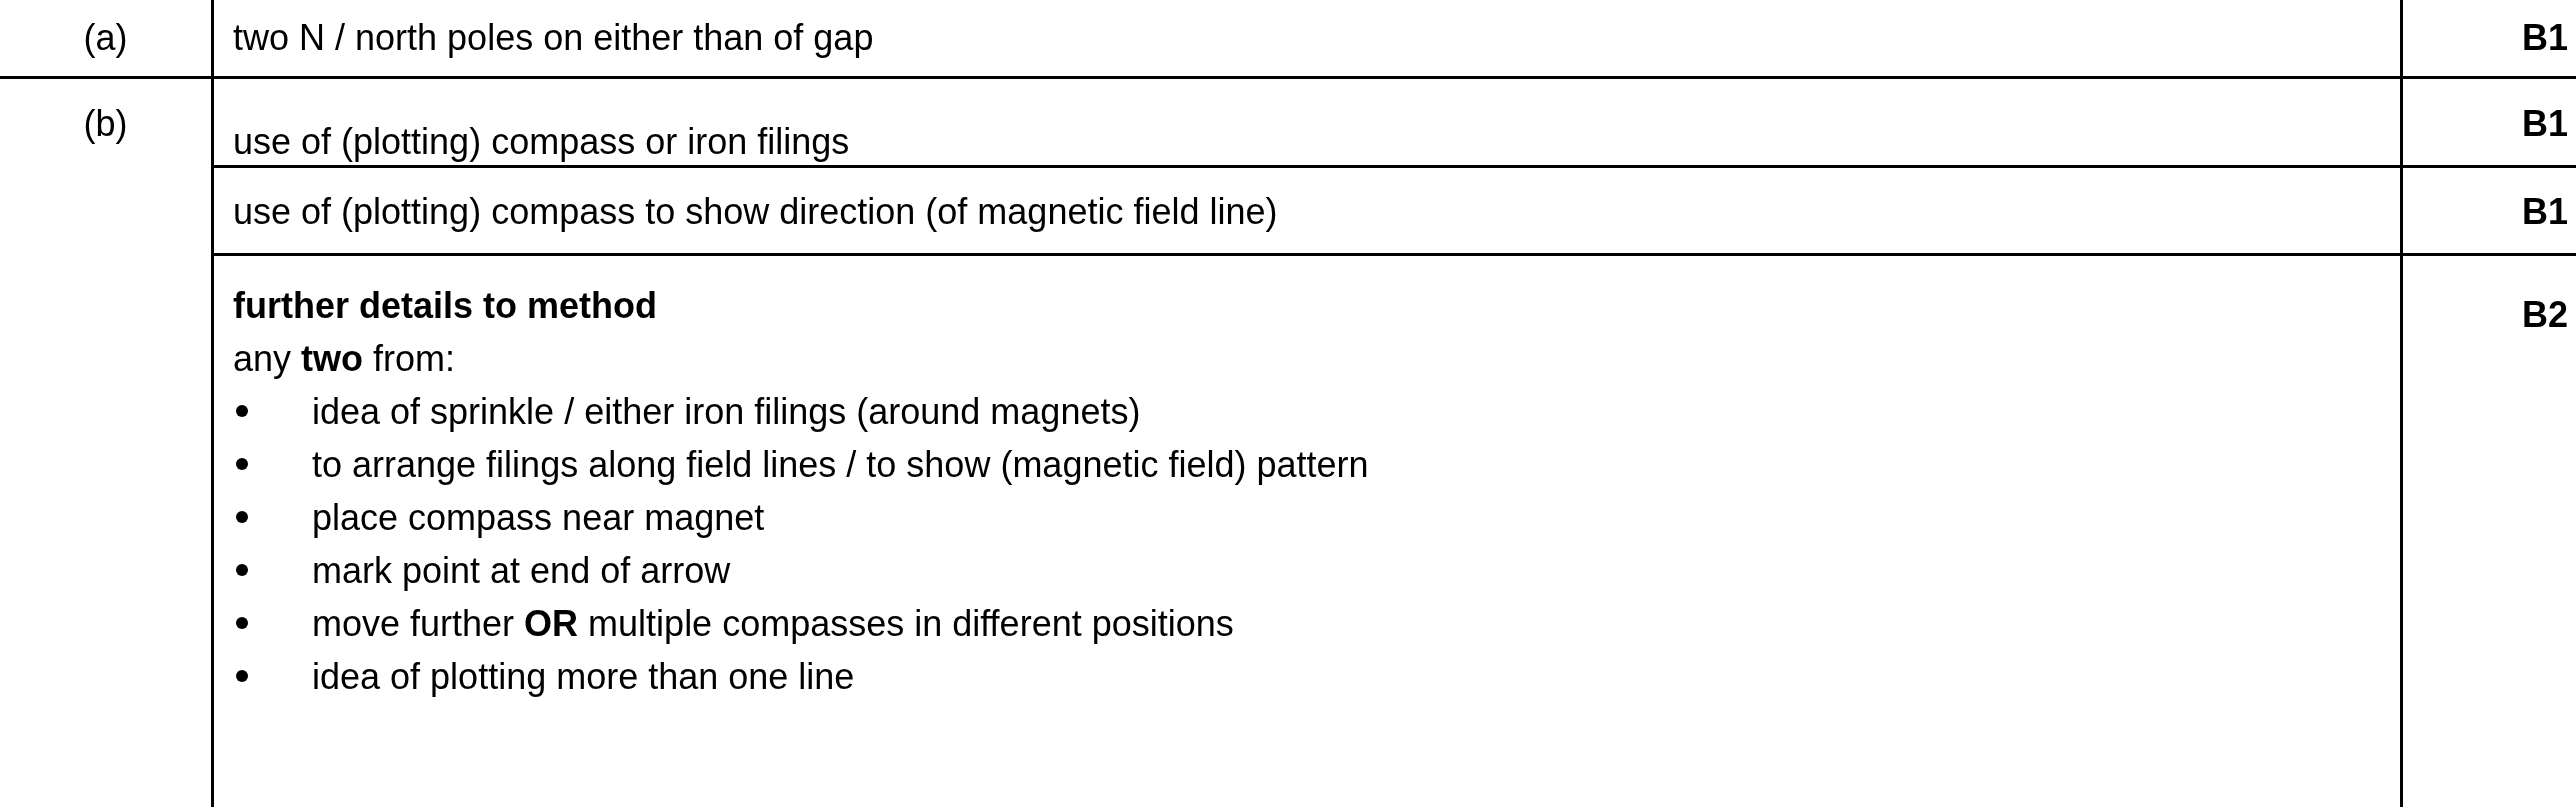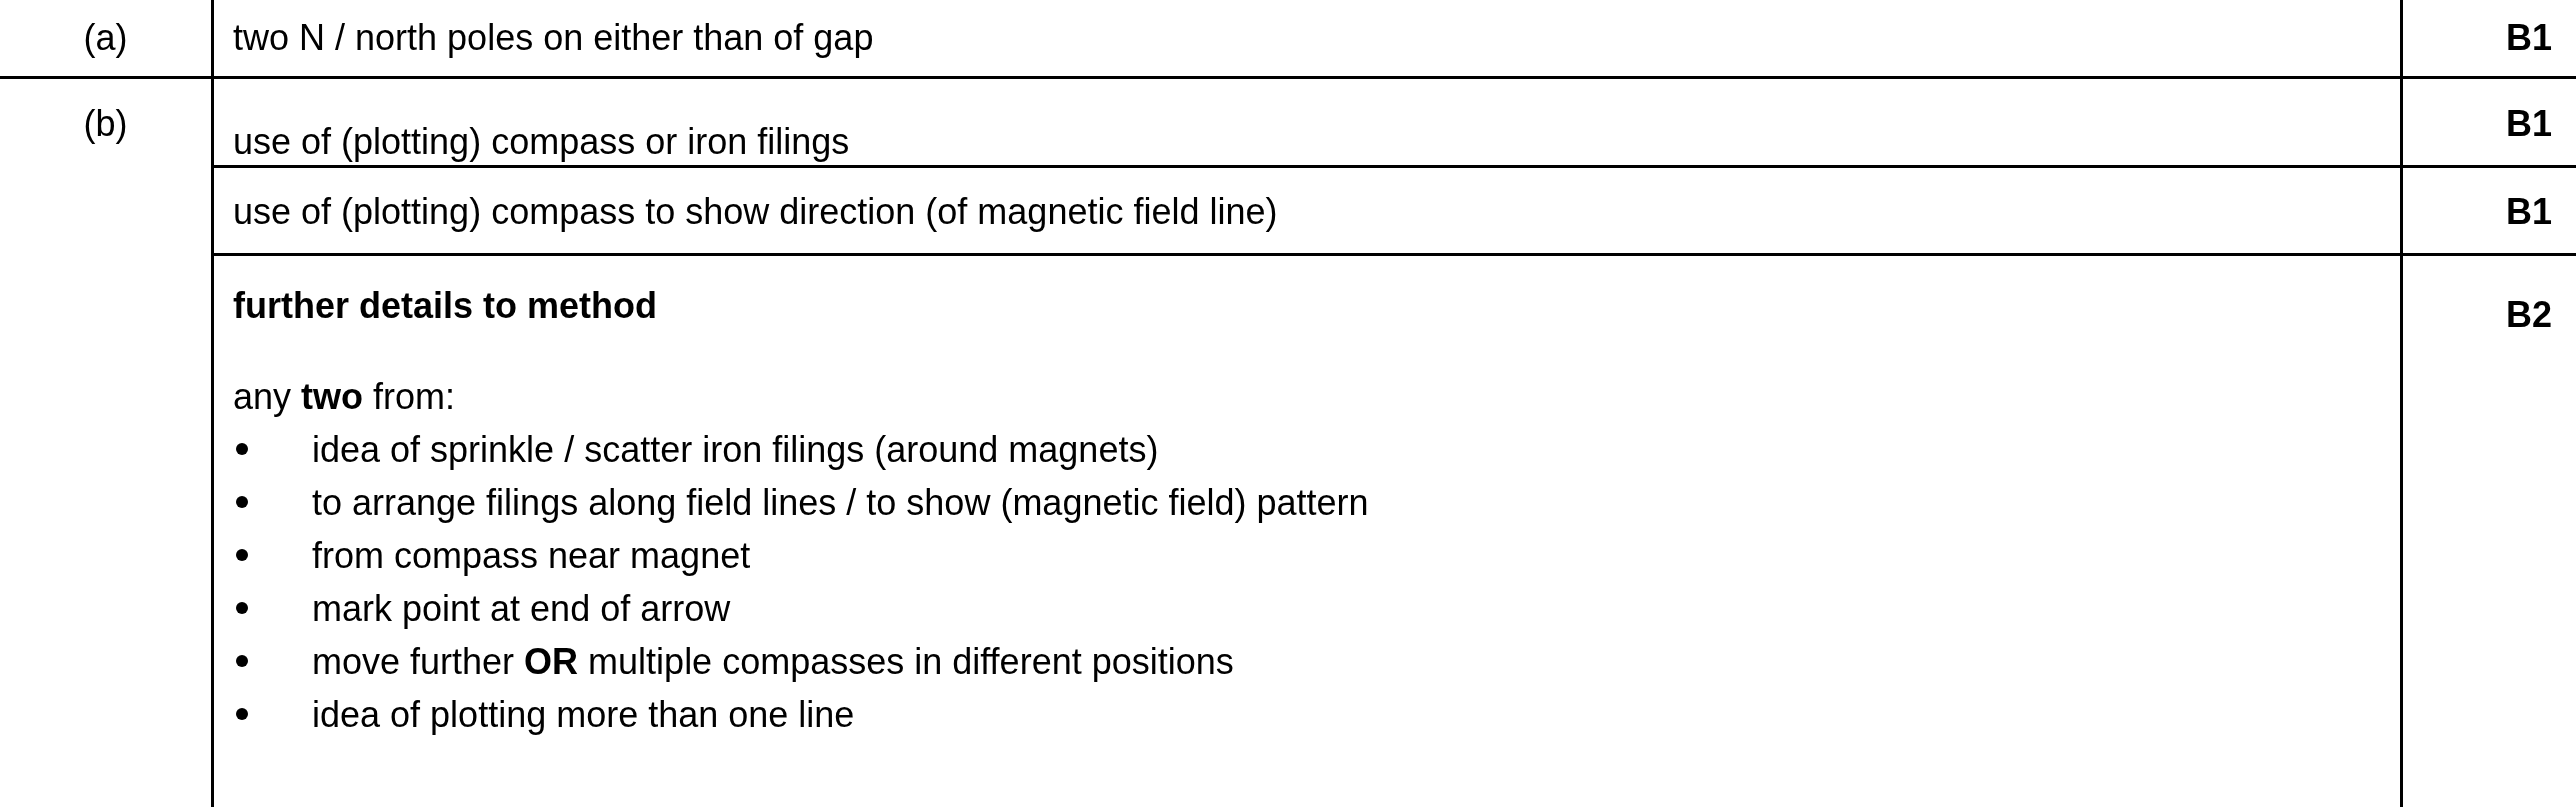--- a/index.html
+++ b/index.html
@@ -39,37 +39,37 @@
     left: 233px; width: 2129px;
     align-items: center;
   }
   .answer-a  { top: 0;     height: 76px; }
   .answer-b1 { top: 100px;  height: 83px; }
   .answer-b2 { top: 170px; height: 83px; }
 
   .mark-cell {
     left: 2404px; width: 172px;
     align-items: center; justify-content: flex-end;
-    padding-right: 24px; box-sizing: border-box;
+    padding-right: 8px; box-sizing: border-box;
     font-weight: bold;
   }
   .mark-a  { top: 0;     height: 76px; }
   .mark-b1 { top: 82px;  height: 83px; }
   .mark-b2 { top: 170px; height: 83px; }
   .mark-b3 { top: 264px; height: 72px; align-items: flex-end; }
 
   
   .answer-block {
     position: absolute;
     left: 233px; top: 256px; width: 2129px;
     line-height: 53px;
     padding-top: 23px;
   }
   .answer-heading { font-weight: bold; }
-  .answer-intro { margin-top: 38px; }
+  .answer-intro { }
   .bold-inline { font-weight: bold; }
 
   ul.bullet-list { list-style: none; margin: 0; padding: 0; }
   ul.bullet-list li { position: relative; padding-left: 79px; }
   ul.bullet-list li .dot {
     position: absolute; left: 2.6px; top: 20px;
     width: 12px; height: 12px; border-radius: 50%;
     background: #000000;
   }
 </style>
@@ -112,29 +112,29 @@
   </div>
 
   <div class="answer-block">
     <div class="answer-heading">further details to method</div>
     <div class="answer-intro">
       <span>any </span><span class="bold-inline">two</span><span> from:</span>
     </div>
     <ul class="bullet-list">
       <li>
         <span class="dot"></span>
-        <span>idea of sprinkle / scatter iron filings (around magnets)</span>
+        <span>idea of sprinkle / either iron filings (around magnets)</span>
       </li>
       <li>
         <span class="dot"></span>
         <span>to arrange filings along field lines / to show (magnetic field) pattern</span>
       </li>
       <li>
         <span class="dot"></span>
-        <span>from compass near magnet</span>
+        <span>place compass near magnet</span>
       </li>
       <li>
         <span class="dot"></span>
         <span>mark point at end of arrow</span>
       </li>
       <li>
         <span class="dot"></span>
         <span>move further </span><span class="bold-inline">OR</span><span> multiple compasses in different positions</span>
       </li>
       <li>

